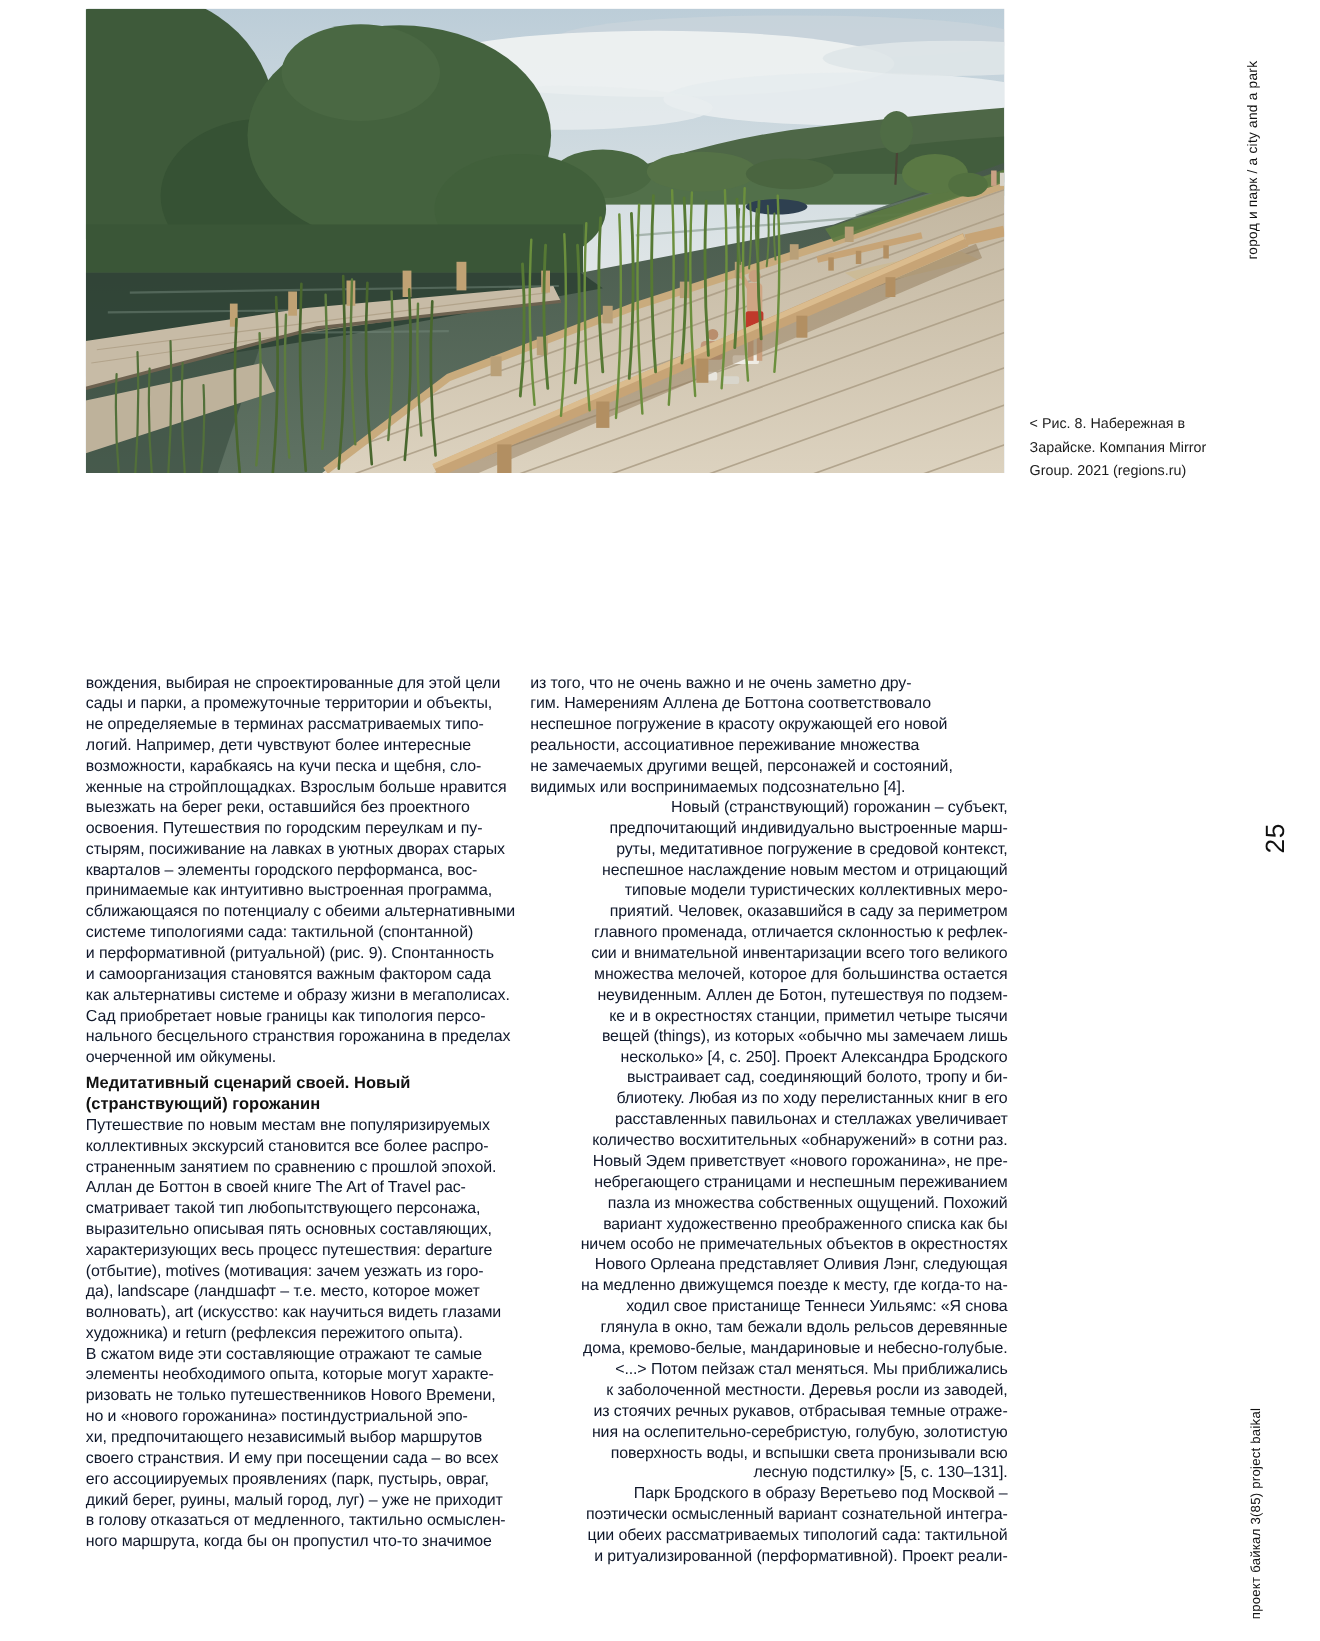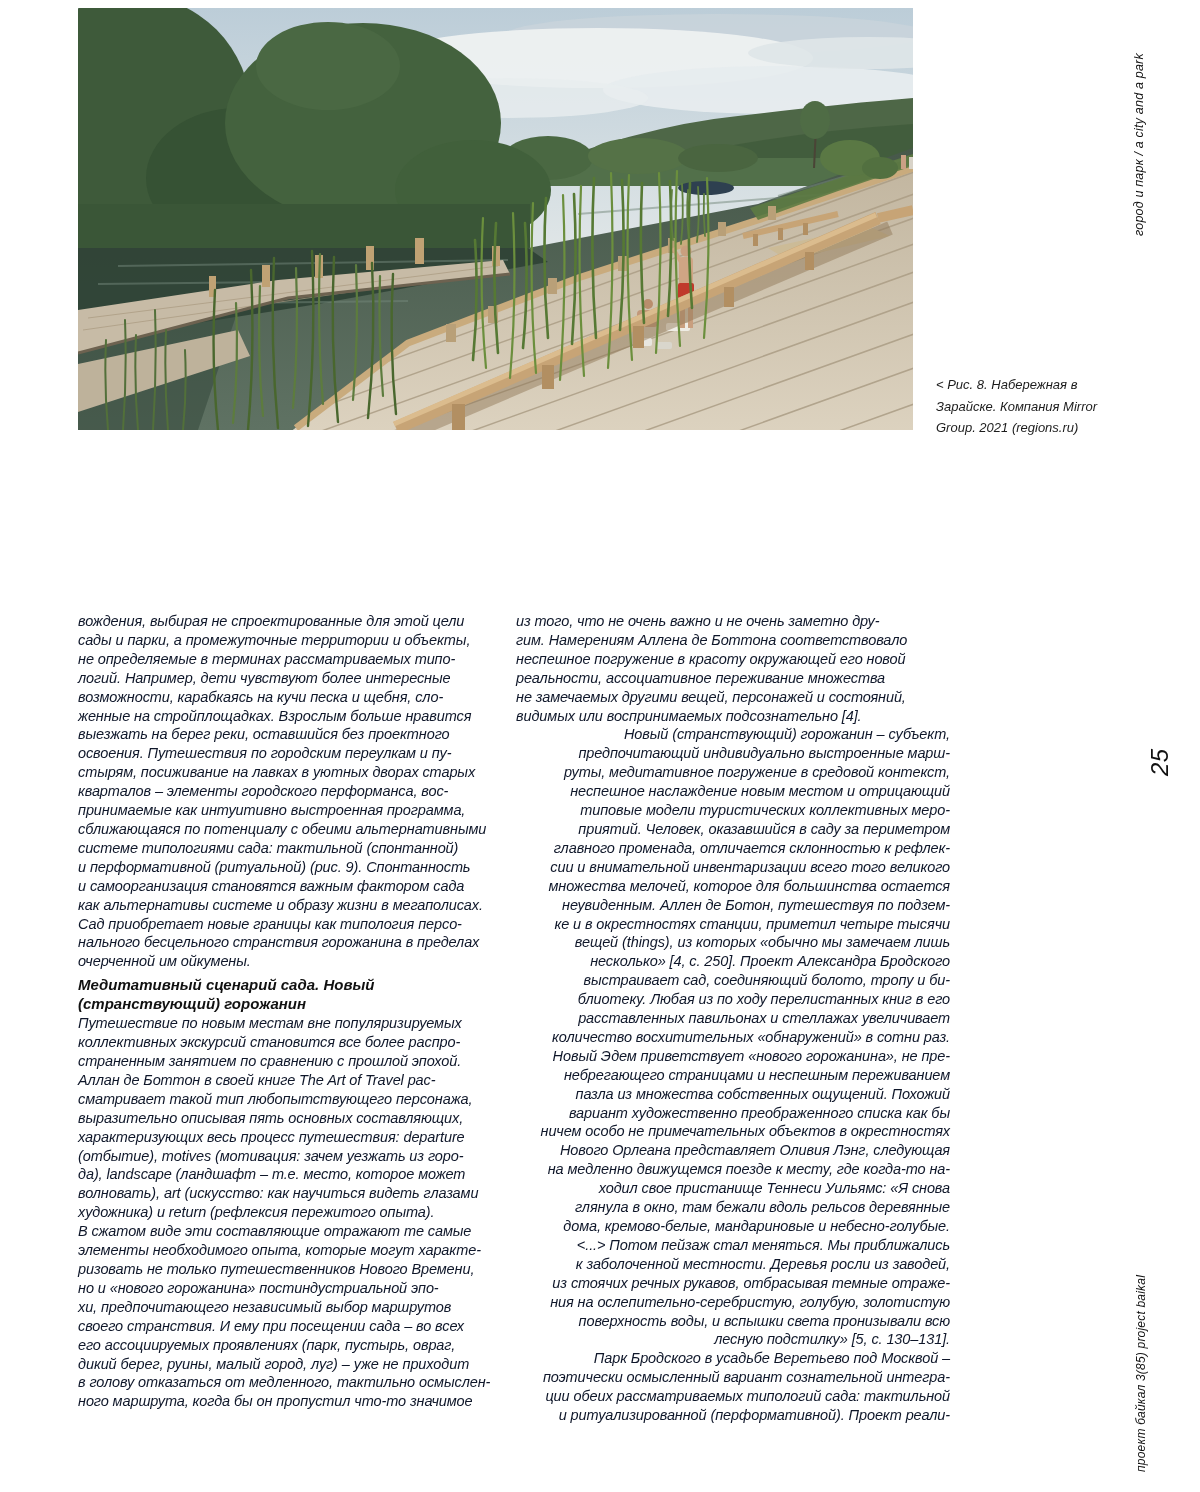--- a/index.html
+++ b/index.html
@@ -1,33 +1,33 @@
 <!DOCTYPE html>
 <html><head>
 <meta charset="utf-8">
 <style>
   html,body{margin:0;padding:0;}
   body{
     width:1200px;height:1492px;background:#ffffff;position:relative;
     font-family:"Liberation Sans", sans-serif;color:#191919;
     -webkit-font-smoothing:antialiased;
   }
-  .page{position:absolute;inset:0;font-style:italic;}
+  .page{position:absolute;inset:0;}
   .photo{
     position:absolute;left:78px;top:8px;width:835px;height:422px;margin:0;
     overflow:hidden;background:#cfd8dc;
   }
   .photo svg{display:block;width:835px;height:422px;}
   .caption{
     position:absolute;left:936px;top:374px;width:178px;
     font-size:13px;line-height:21.5px;color:#1c1c1c;white-space:pre-line;
   }
   .col{position:absolute;top:612px;width:434px;}
   .col-left{left:78px;}
-  .col-right{left:516px;}
+  .col-right{left:482px;}
   .col p{
     margin:0;font-size:14.5px;line-height:18.9px;letter-spacing:-0.1px;
     white-space:pre-line;color:#0f172a;
   }
   .col p.indent{text-indent:20px;text-align:right;}
   .heading{
     margin:4px 0 1px 0;font-size:15px;line-height:19px;font-weight:bold;
     white-space:pre-line;color:#111;
   }
   .vert{
@@ -277,21 +277,21 @@
 кварталов – элементы городского перформанса, вос-
 принимаемые как интуитивно выстроенная программа,
 сближающаяся по потенциалу с обеими альтернативными
 системе типологиями сада: тактильной (спонтанной)
 и перформативной (ритуальной) (рис. 9). Спонтанность
 и самоорганизация становятся важным фактором сада
 как альтернативы системе и образу жизни в мегаполисах.
 Сад приобретает новые границы как типология персо-
 нального бесцельного странствия горожанина в пределах
 очерченной им ойкумены.</p>
-    <h3 class="heading">Медитативный сценарий сада. Новый
+    <h3 class="heading">Медитативный сценарий своей. Новый
 (странствующий) горожанин</h3>
     <p>Путешествие по новым местам вне популяризируемых
 коллективных экскурсий становится все более распро-
 страненным занятием по сравнению с прошлой эпохой.
 Аллан де Боттон в своей книге The Art of Travel рас-
 сматривает такой тип любопытствующего персонажа,
 выразительно описывая пять основных составляющих,
 характеризующих весь процесс путешествия: departure
 (отбытие), motives (мотивация: зачем уезжать из горо-
 да), landscape (ландшафт – т.е. место, которое может
@@ -342,19 +342,19 @@
 на медленно движущемся поезде к месту, где когда-то на-
 ходил свое пристанище Теннеси Уильямс: «Я снова
 глянула в окно, там бежали вдоль рельсов деревянные
 дома, кремово-белые, мандариновые и небесно-голубые.
 &lt;...&gt; Потом пейзаж стал меняться. Мы приближались
 к заболоченной местности. Деревья росли из заводей,
 из стоячих речных рукавов, отбрасывая темные отраже-
 ния на ослепительно-серебристую, голубую, золотистую
 поверхность воды, и вспышки света пронизывали всю
 лесную подстилку» [5, с. 130–131].</p>
-    <p class="indent">Парк Бродского в усадьбе Веретьево под Москвой –
+    <p class="indent">Парк Бродского в образу Веретьево под Москвой –
 поэтически осмысленный вариант сознательной интегра-
 ции обеих рассматриваемых типологий сада: тактильной
 и ритуализированной (перформативной). Проект реали-</p>
   </div>
 
 </div>
 
 </body></html>

